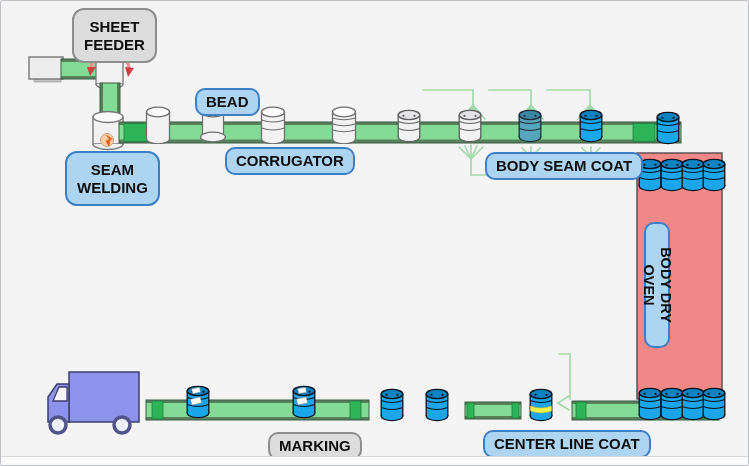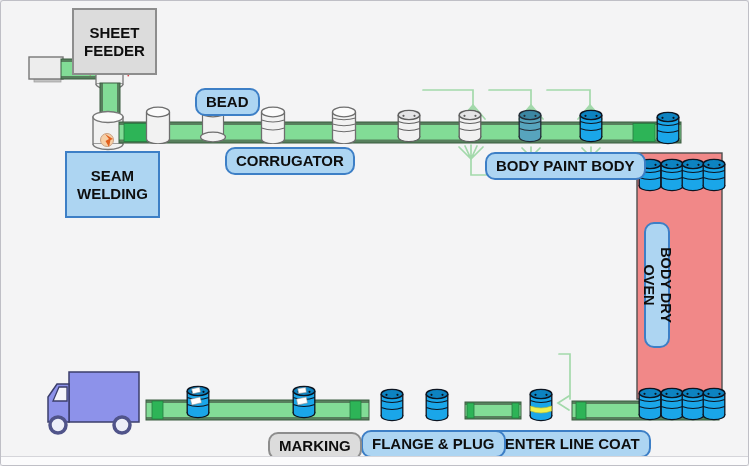--- a/index.html
+++ b/index.html
@@ -17,21 +17,21 @@
   .drum-blue{--db:#1aa6e9;--dt:#0d83c1;--dk:#0c1420;}
   .drum-teal{--db:#57a4bd;--dt:#3c87a3;--dk:#222c36;}
   .drum-white{--db:#f1f1f1;--dt:#e4e4e6;--dk:#5f5f5f;}
   .lbl{
     position:absolute;display:flex;align-items:center;justify-content:center;
     text-align:center;font-weight:700;font-size:15px;line-height:1.18;
     color:#0e0e0e;padding:3px 9px;border-radius:10px;white-space:pre-line;
   }
   .lbl.blue{background:#add5f2;border:2px solid #3d7fc6;}
   .lbl.grey{background:#dcdcdc;border:2px solid #8d8d8d;}
-  .lbl.two{border-radius:0;padding:14px 10px;}
+  .lbl.two{border-radius:12px;padding:8px 10px;}
   #oven-lbl-wrap{position:absolute;left:643px;top:221px;width:26px;height:126px;}
   #oven-lbl{
     position:absolute;left:0;top:0;width:126px;height:26px;box-sizing:border-box;
     transform-origin:13px 13px;transform:rotate(90deg);
     font-size:14.5px;padding:2px 6px;
   }
   #bottom-strip{position:absolute;left:0;top:455px;width:747px;height:9px;
     background:#fbfbfc;border-top:1px solid #d5d5da;}
 </style>
 </head>
@@ -217,22 +217,21 @@
     <circle cx="121" cy="424" r="8" fill="#eceef8" stroke="#50548a" stroke-width="3.5"></circle>
   </g>
 </svg>
 
 <div class="lbl grey two" style="left:71px;top:7px;">SHEET
 FEEDER</div>
 <div class="lbl blue two" style="left:64px;top:150px;">SEAM
 WELDING</div>
 <div class="lbl blue" style="left:194px;top:87px;">BEAD</div>
 <div class="lbl blue" style="left:224px;top:146px;">CORRUGATOR</div>
-<div class="lbl blue" style="left:484px;top:151px;">BODY PAINT BODY</div>
+<div class="lbl blue" style="left:484px;top:151px;">BODY SEAM COAT</div>
 <div id="oven-lbl-wrap">
   <div id="oven-lbl" class="lbl blue">BODY DRY OVEN</div>
 </div>
 <div class="lbl blue" style="left:482px;top:429px;">CENTER LINE COAT</div>
-<div class="lbl blue" style="left:360px;top:429px;">FLANGE &amp; PLUG</div>
 <div class="lbl grey" style="left:267px;top:431px;">MARKING</div>
 
 <div id="bottom-strip"></div>
 </div>
 
 </body></html>

